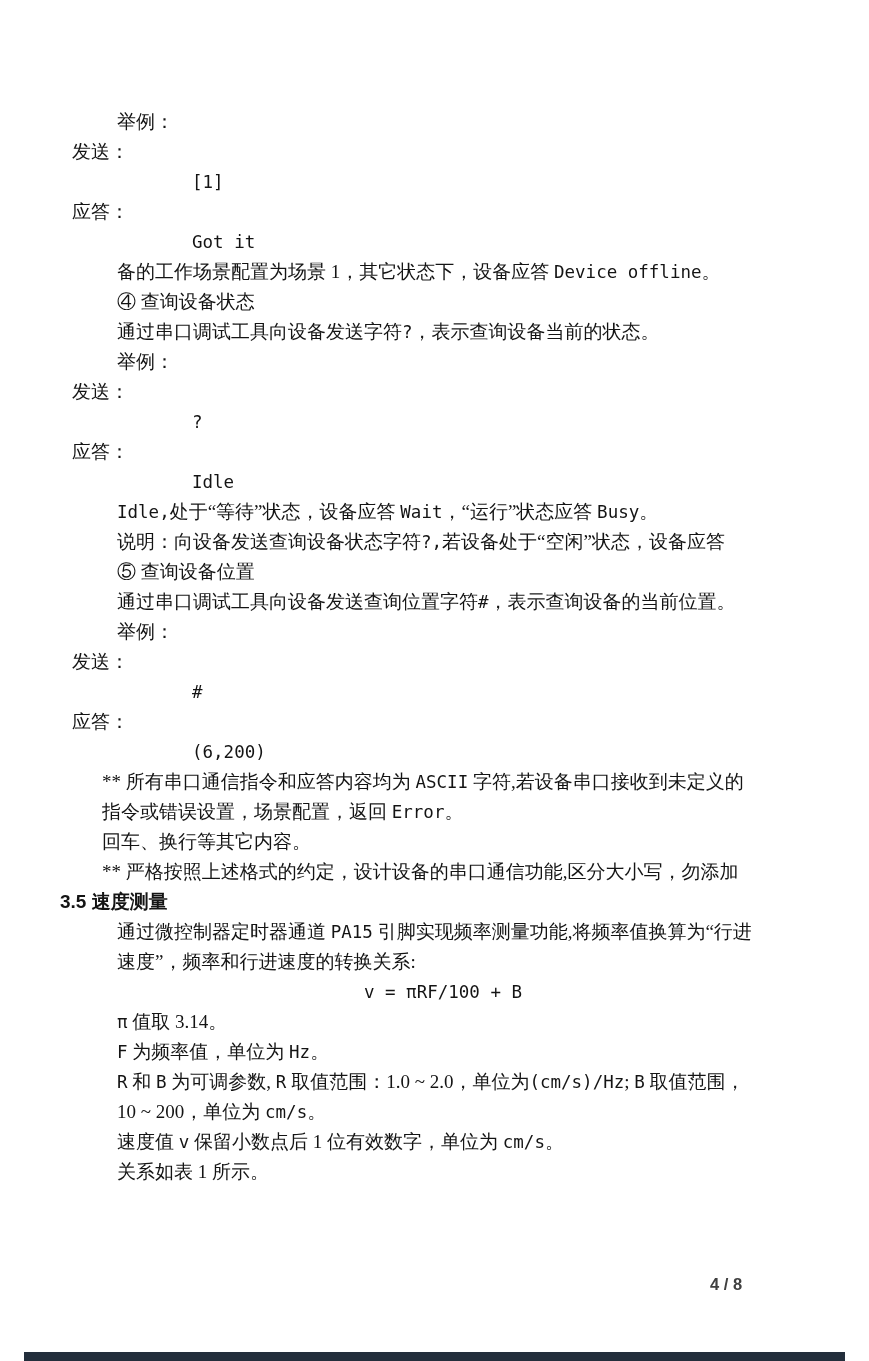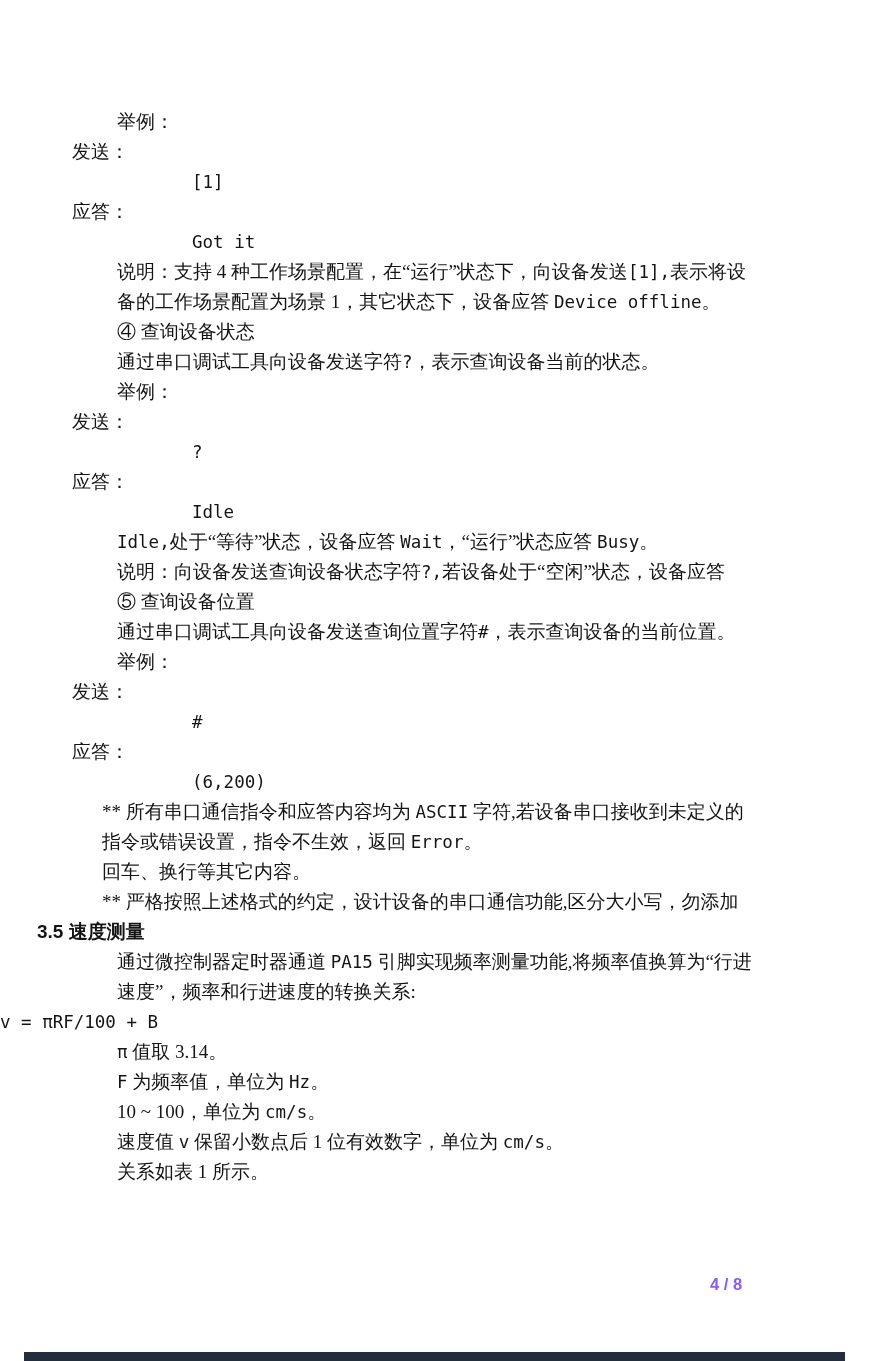--- a/index.html
+++ b/index.html
@@ -11,82 +11,82 @@
     font-family:"Liberation Serif","DejaVu Serif",serif;
     color:#141414;
   }
   .lines{position:absolute;top:107px;left:0;width:869px;}
   .line{height:30px;line-height:30px;font-size:19px;white-space:nowrap;}
   .line.body   {padding-left:117px;}
   .line.indent1{padding-left:72px;}
   .line.code   {padding-left:192px;}
   .line.star   {padding-left:102px;}
   .line.heading{
-    padding-left:37px;
+    padding-left:60px;
     font-weight:bold;
     font-family:"Liberation Sans","DejaVu Sans",sans-serif;
     font-size:19px;
   }
-  .line.formula{padding-left:0;}
+  .line.formula{padding-left:17px;text-align:center;}
   .mono{
     font-family:"DejaVu Sans Mono","Liberation Mono",monospace;
     font-size:17.5px;
   }
   .page-number{
     position:absolute;
     top:1269px;left:710px;
     height:30px;line-height:30px;
     font-family:"Liberation Sans","DejaVu Sans",sans-serif;
     font-weight:bold;
     font-size:16.5px;
-    color:#8b5cf6;
+    color:#404040;
   }
   .bottom-bar{
     position:absolute;
     bottom:0;left:24px;right:24px;
     height:9px;
   }
 </style>
 </head>
 <body>
 
 <div class="page">
   <div class="lines">
       <div class="line body"><span>举例：</span></div>
       <div class="line indent1"><span>发送：</span></div>
       <div class="line code"><span class="mono">[1]</span></div>
       <div class="line indent1"><span>应答：</span></div>
       <div class="line code"><span class="mono">Got it</span></div>
-      <div class="line body"><span>说明：支持 4 种工作场景配置，在“运行”状态下，向设备发送</span><span class="mono">[1],</span><span>表示将设</span></div>
       <div class="line body"><span>备的工作场景配置为场景 1，其它状态下，设备应答 </span><span class="mono">Device offline</span><span>。</span></div>
       <div class="line body"><span>④ 查询设备状态</span></div>
       <div class="line body"><span>通过串口调试工具向设备发送字符</span><span class="mono">?</span><span>，表示查询设备当前的状态。</span></div>
       <div class="line body"><span>举例：</span></div>
       <div class="line indent1"><span>发送：</span></div>
       <div class="line code"><span class="mono">?</span></div>
       <div class="line indent1"><span>应答：</span></div>
       <div class="line code"><span class="mono">Idle</span></div>
       <div class="line body"><span class="mono">Idle,</span><span>处于“等待”状态，设备应答 </span><span class="mono">Wait</span><span>，“运行”状态应答 </span><span class="mono">Busy</span><span>。</span></div>
       <div class="line body"><span>说明：向设备发送查询设备状态字符</span><span class="mono">?,</span><span>若设备处于“空闲”状态，设备应答</span></div>
       <div class="line body"><span>⑤ 查询设备位置</span></div>
       <div class="line body"><span>通过串口调试工具向设备发送查询位置字符</span><span class="mono">#</span><span>，表示查询设备的当前位置。</span></div>
       <div class="line body"><span>举例：</span></div>
       <div class="line indent1"><span>发送：</span></div>
       <div class="line code"><span class="mono">#</span></div>
       <div class="line indent1"><span>应答：</span></div>
       <div class="line code"><span class="mono">(6,200)</span></div>
       <div class="line star"><span>** 所有串口通信指令和应答内容均为 </span><span class="mono">ASCII</span><span> 字符,若设备串口接收到未定义的</span></div>
-      <div class="line star"><span>指令或错误设置，指令不生效，返回 </span><span class="mono">Error</span><span>。</span></div>
+      <div class="line star"><span>指令或错误设置，场景配置，返回 </span><span class="mono">Error</span><span>。</span></div>
       <div class="line star"><span>回车、换行等其它内容。</span></div>
       <div class="line star"><span>** 严格按照上述格式的约定，设计设备的串口通信功能,区分大小写，勿添加</span></div>
       <div class="line heading"><span>3.5 速度测量</span></div>
       <div class="line body"><span>通过微控制器定时器通道 </span><span class="mono">PA15</span><span> 引脚实现频率测量功能,将频率值换算为“行进</span></div>
       <div class="line body"><span>速度”，频率和行进速度的转换关系:</span></div>
       <div class="line formula"><span class="mono">v = πRF/100 + B</span></div>
       <div class="line body"><span class="mono">π</span><span> 值取 3.14。</span></div>
       <div class="line body"><span class="mono">F</span><span> 为频率值，单位为 </span><span class="mono">Hz</span><span>。</span></div>
-      <div class="line body"><span>10 ~ 100，单位为 </span><span class="mono">cm/s</span><span>。</span></div>
+      <div class="line body"><span class="mono">R</span><span> 和 </span><span class="mono">B</span><span> 为可调参数, </span><span class="mono">R</span><span> 取值范围：1.0 ~ 2.0，单位为</span><span class="mono">(cm/s)/Hz</span><span>; </span><span class="mono">B</span><span> 取值范围，</span></div>
+      <div class="line body"><span>10 ~ 200，单位为 </span><span class="mono">cm/s</span><span>。</span></div>
       <div class="line body"><span>速度值 </span><span class="mono">v</span><span> 保留小数点后 1 位有效数字，单位为 </span><span class="mono">cm/s</span><span>。</span></div>
       <div class="line body"><span>关系如表 1 所示。</span></div>
     </div>
   <div class="page-number">4 / 8</div>
   <div class="bottom-bar" style="background: rgb(35, 46, 60);"></div>
 </div>
 
 </body></html>

